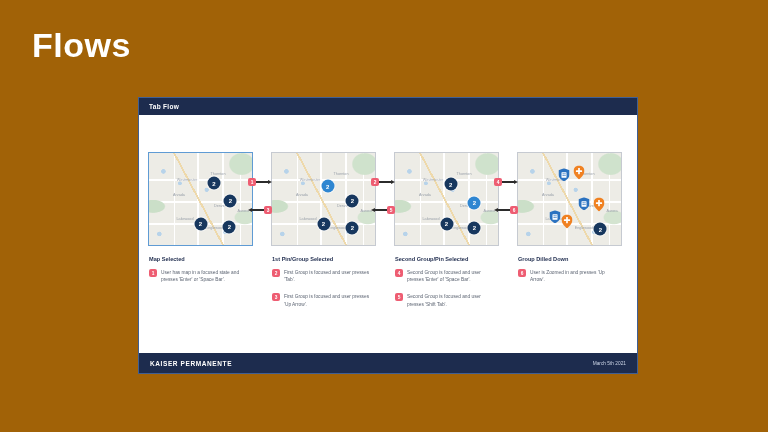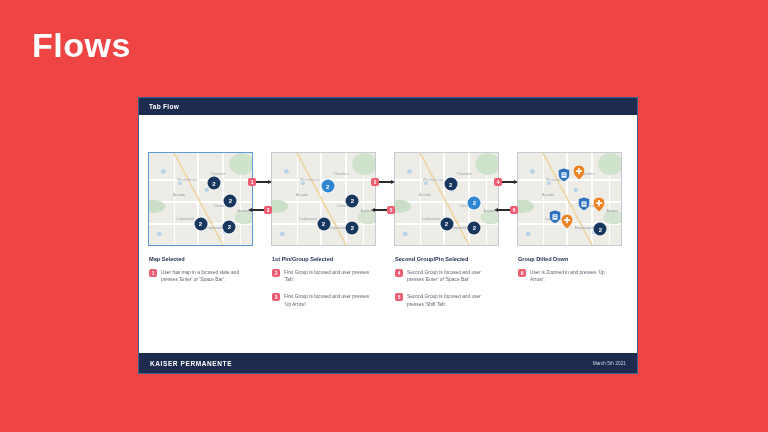--- a/index.html
+++ b/index.html
@@ -1,18 +1,18 @@
 <!DOCTYPE html>
 <html><head>
 <meta charset="utf-8">
 <style>
   * { margin:0; padding:0; box-sizing:border-box; }
   html,body { width:768px; height:432px; overflow:hidden; }
   body { font-family:"Liberation Sans", sans-serif; }
-  .slide { position:relative; width:768px; height:432px; background:#ef4444; }
+  .slide { position:relative; width:768px; height:432px; background:#a16207; }
 
   .slide-title { position:absolute; left:32px; top:26px; color:#ffffff;
     font-size:34px; font-weight:800; letter-spacing:.5px; }
 
   .panel { position:absolute; left:138px; top:97px; width:500px; height:277px;
     background:#ffffff; border:1px solid #3f5f94; }
   .panel-header { height:17px; background:#1d2c4e; display:flex; align-items:center;
     padding:0 10px; }
   .panel-header span { color:#ffffff; font-size:6.5px; font-weight:700; letter-spacing:.3px; }
   .panel-body { position:relative; height:238px; background:#ffffff; }

